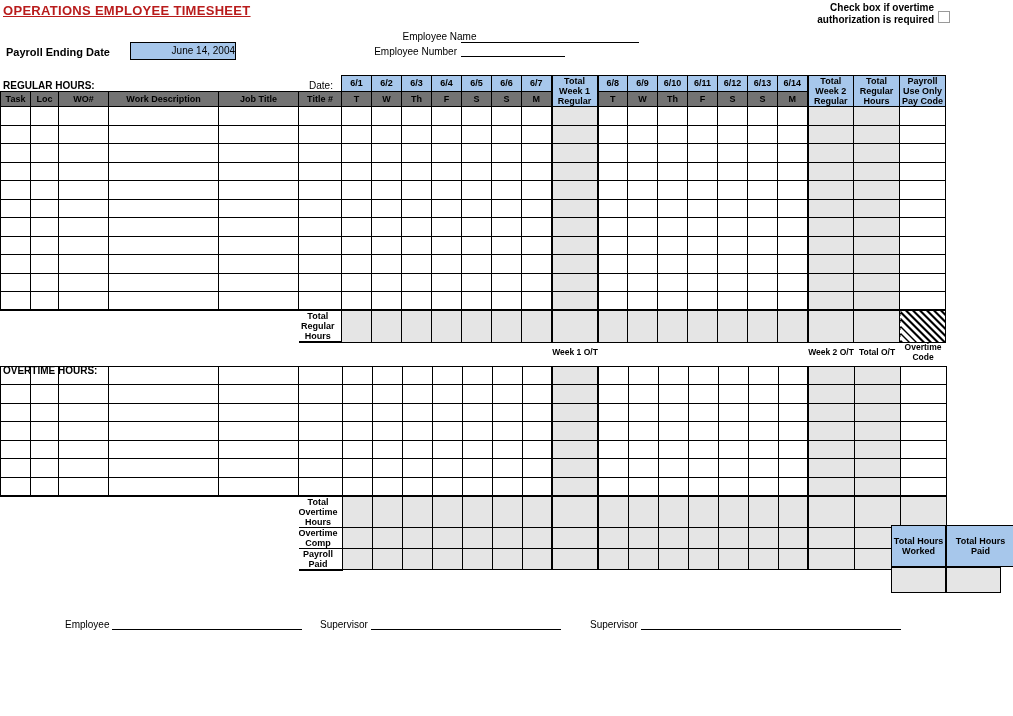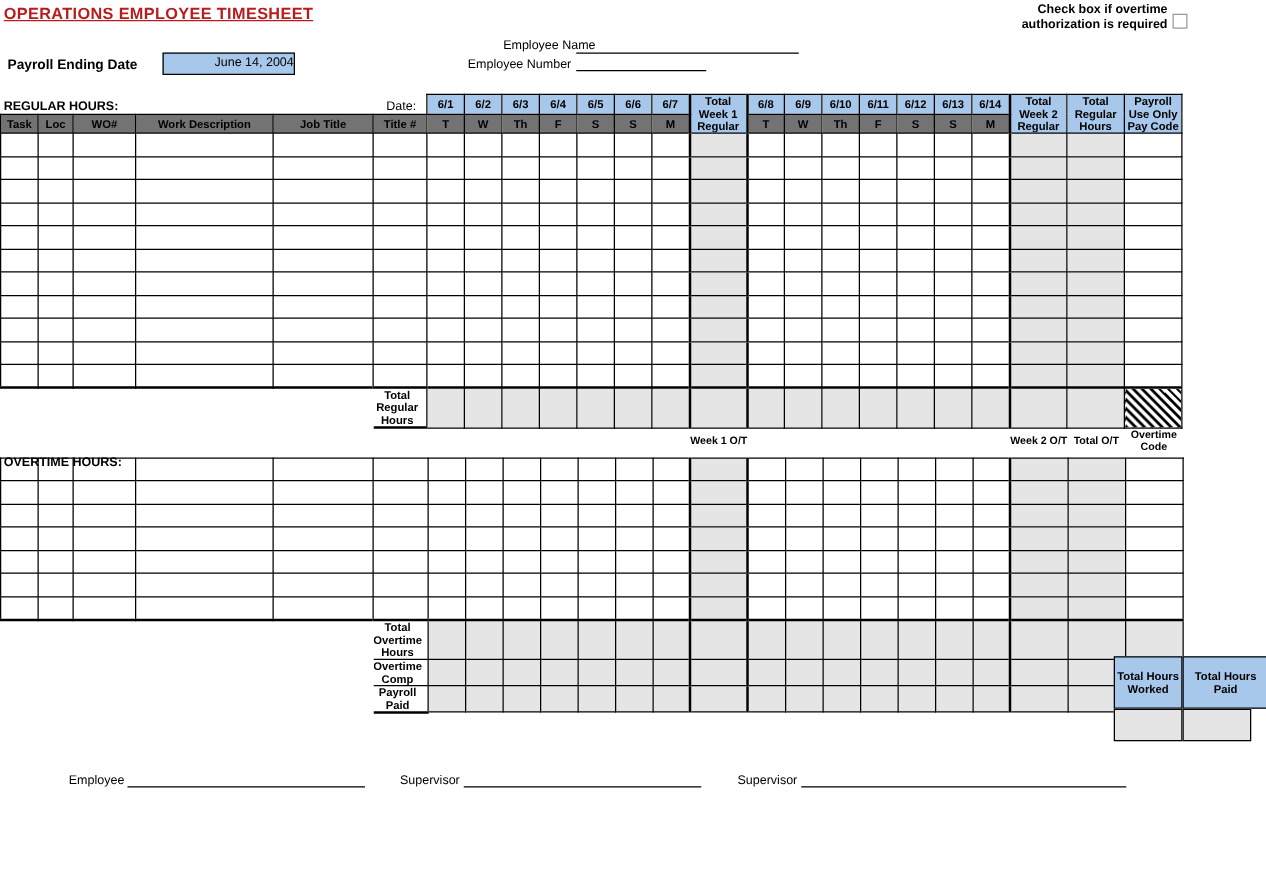--- a/index.html
+++ b/index.html
@@ -688,17 +688,17 @@
           <td class="shade"></td>
 </tr>
 </tbody>
     </table>
 
 <div class="extra-box" style="left:891px;top:525px;width:55px;height:42px">Total Hours Worked</div>
 <div class="extra-box" style="left:946px;top:525px;width:69px;height:42px">Total Hours Paid</div>
 <div class="extra-shade" style="left:891px;top:567px;width:55px;height:26px"></div>
 <div class="extra-shade" style="left:946px;top:567px;width:55px;height:26px"></div>
 
-<div class="sig" style="left:55px"><span>Employee</span> <span class="l" style="width:190px"></span></div>
+<div class="sig" style="left:65px"><span>Employee</span> <span class="l" style="width:190px"></span></div>
 <div class="sig" style="left:320px"><span>Supervisor</span> <span class="l" style="width:190px"></span></div>
 <div class="sig" style="left:590px"><span>Supervisor</span> <span class="l" style="width:260px"></span></div>
 
 </div>
 
 </body></html>

